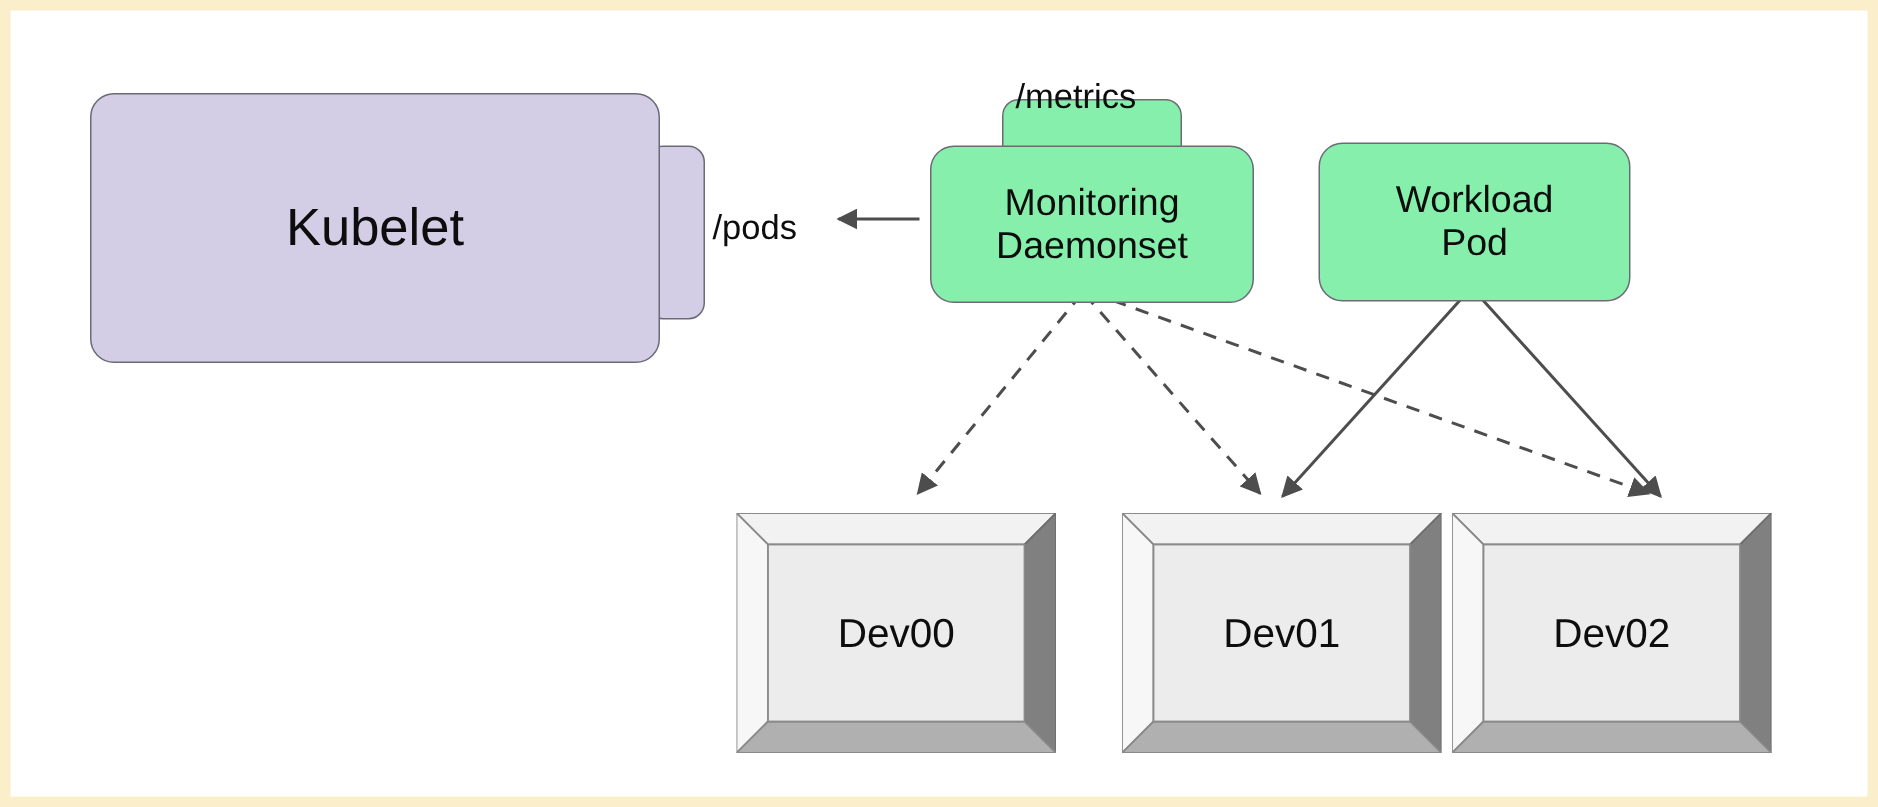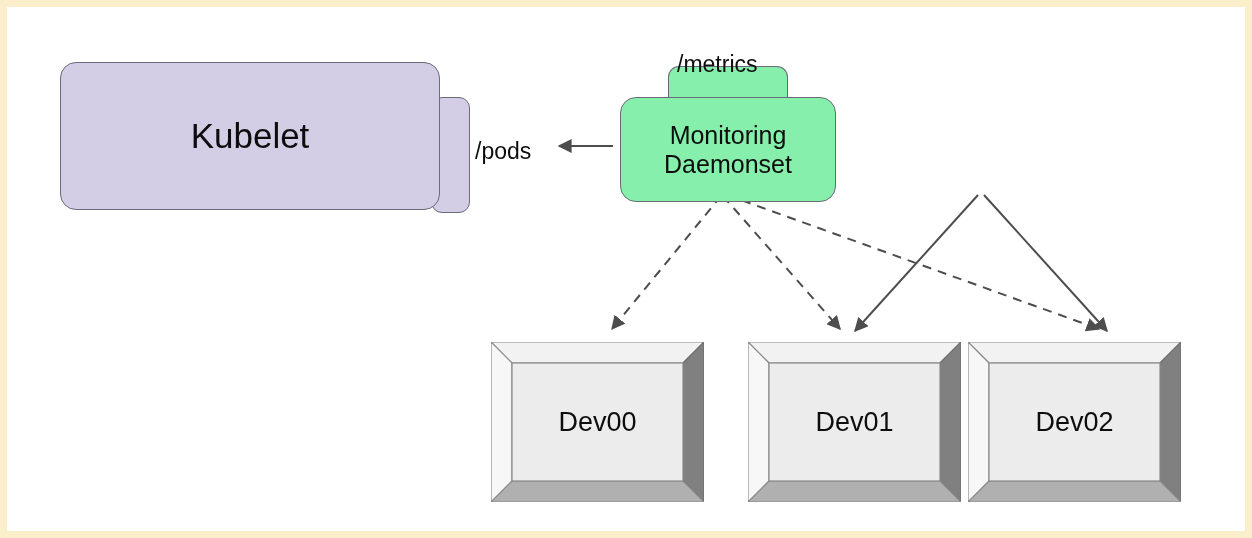--- a/index.html
+++ b/index.html
@@ -47,21 +47,21 @@
     line-height: 1.16;
   }
   .pod-purple { background: #d3cee6; }
   .pod-blue   { background: #86efac; }
 
   
   #kubelet-node {
     left: 53px;
     top: 55px;
     width: 380px;
-    height: 148px;
+    height: 180px;
     font-size: 35px;
     z-index: 3;
   }
   
   #kubelet-port {
     left: 424px;
     top: 90px;
     width: 39px;
     height: 116px;
     border-radius: 11px;
@@ -178,20 +178,26 @@
 
   <div class="node rounded-node pod-blue" id="monitoring-node">
     <span>
       <span>Monitoring</span><br>
       <span>Daemonset</span>
     </span>
   </div>
 
   <div class="port-label" id="metrics-label">/metrics</div>
 
+  <div class="node rounded-node pod-blue" id="workload-node">
+    <span>
+      <span>Workload</span><br>
+      <span>Pod</span>
+    </span>
+  </div>
 
   <div class="device" id="device-0">
     <svg class="bevel-svg" viewBox="0 0 213 160" preserveAspectRatio="none">
       <polygon points="0,0 213,0 192,21 21,21" fill="#f2f2f2" stroke="#8a8a8a" stroke-width="1.2"></polygon>
       <polygon points="0,0 21,21 21,139 0,160" fill="#f7f7f7" stroke="#8a8a8a" stroke-width="1.2"></polygon>
       <polygon points="213,0 213,160 192,139 192,21" fill="#808080" stroke="#6e6e6e" stroke-width="1.2"></polygon>
       <polygon points="0,160 21,139 192,139 213,160" fill="#b0b0b0" stroke="#8a8a8a" stroke-width="1.2"></polygon>
       <rect x="21" y="21" width="171" height="118" fill="#ececec" stroke="#8a8a8a" stroke-width="1.2"></rect>
     </svg>
     <div class="device-label">Dev00</div>

